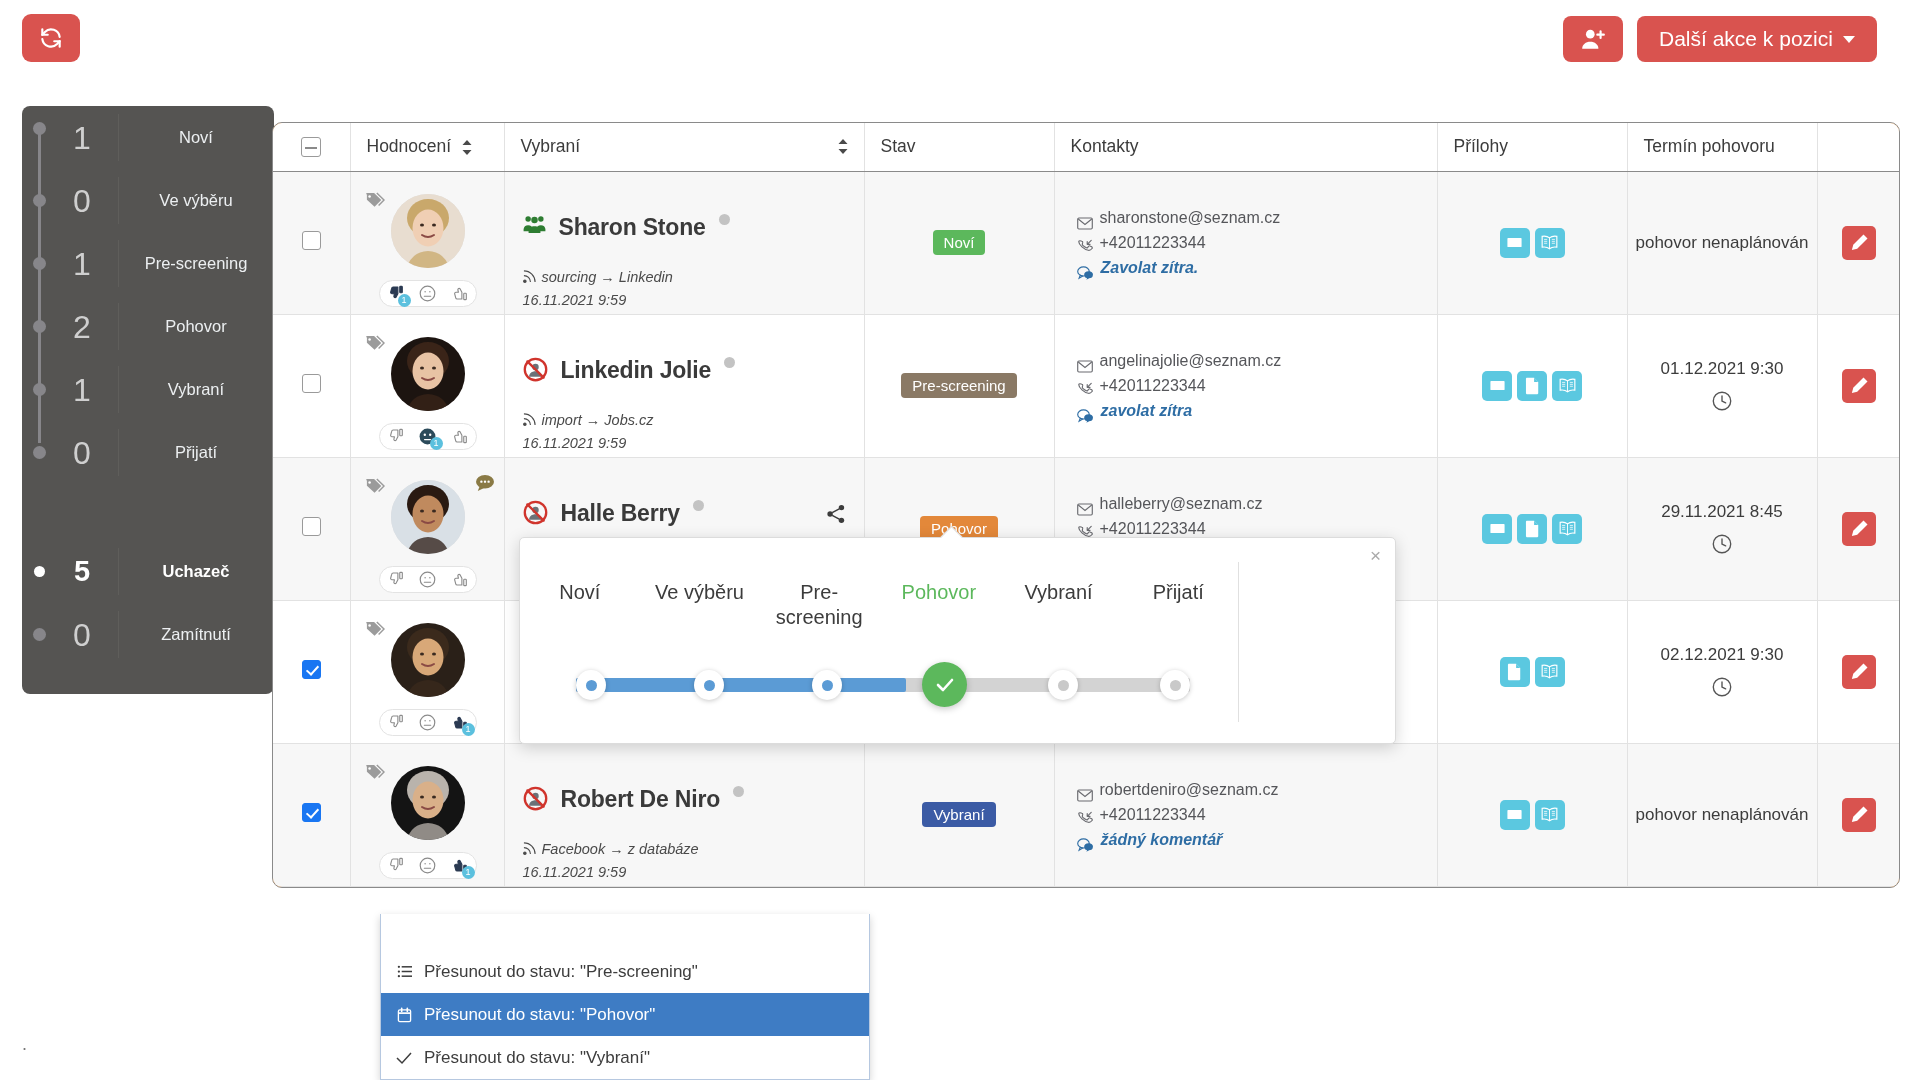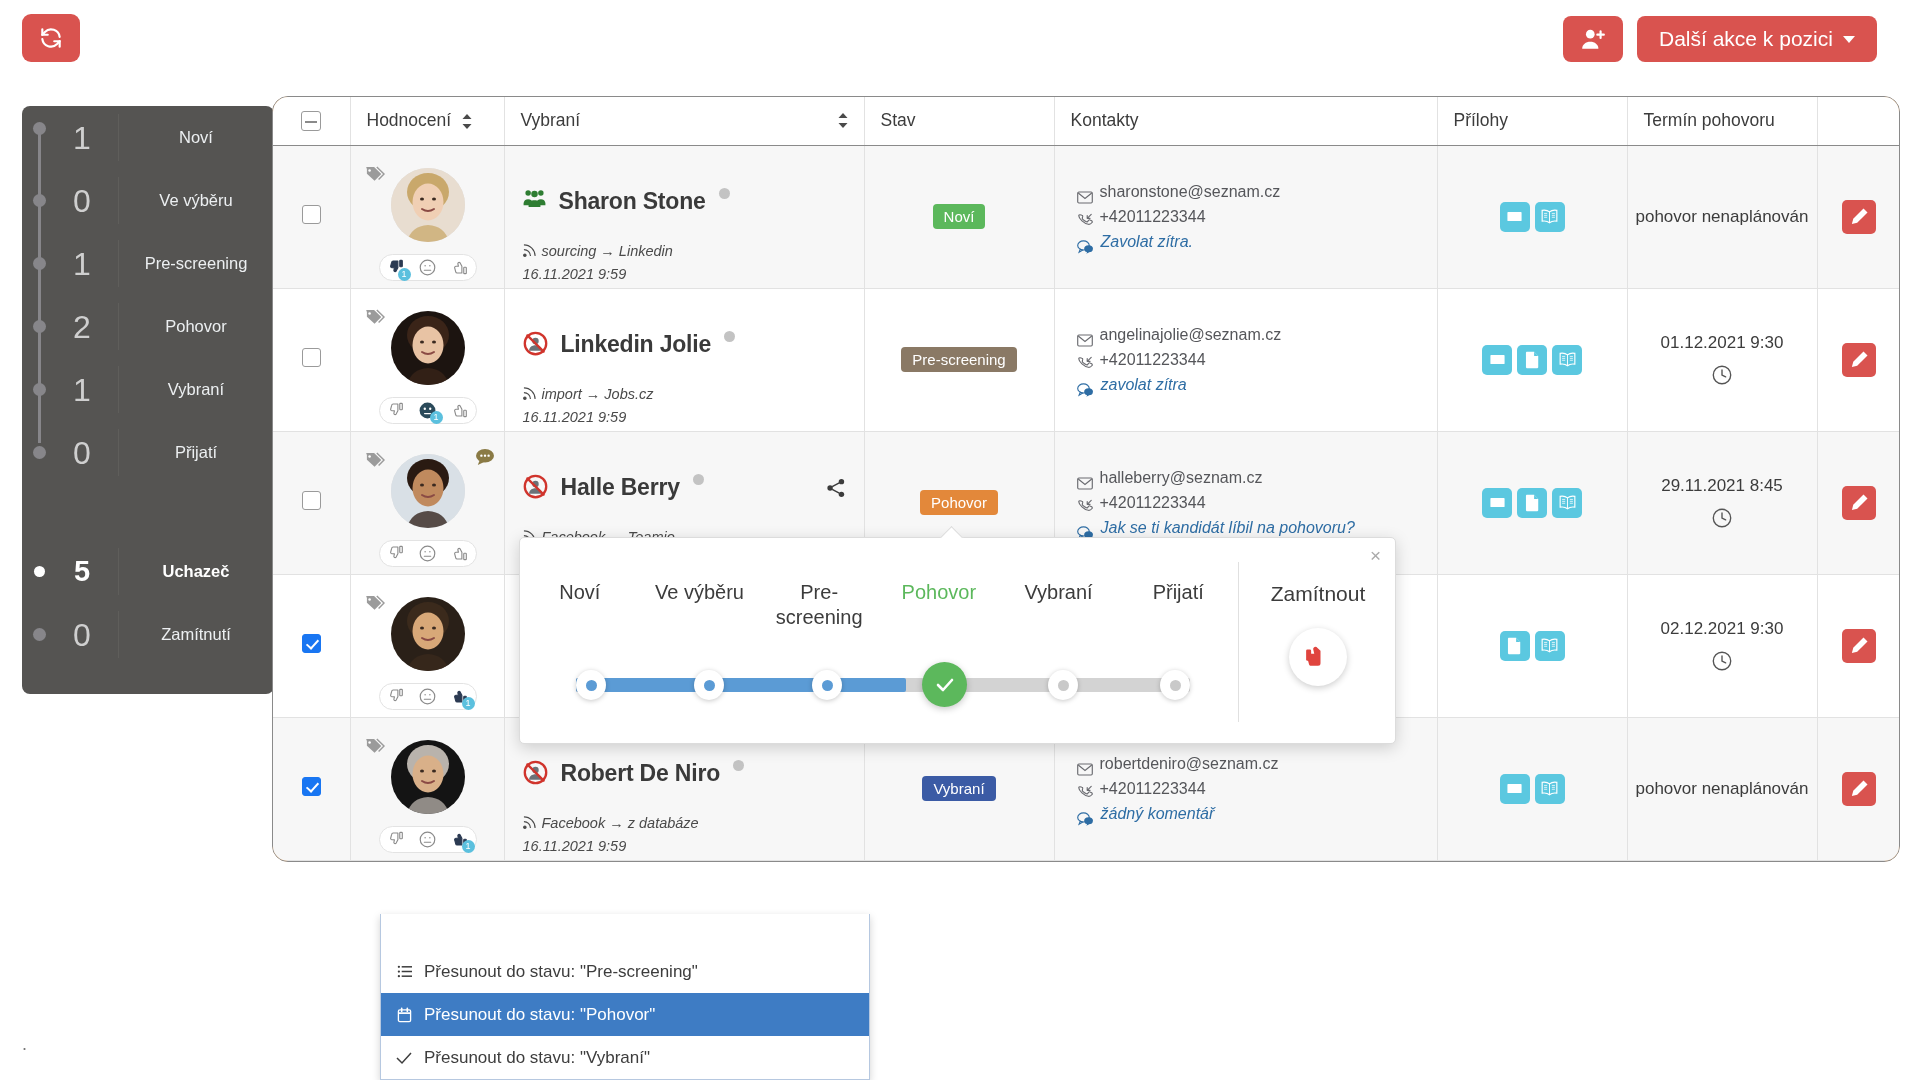--- a/index.html
+++ b/index.html
@@ -55,22 +55,22 @@
   .stage-label {
     position:absolute; left:96px; right:0; text-align:center;
     color:#eceff1; font-size:16.5px;
   }
   .stage-row.summary .stage-count { color:#fff; font-weight:bold; font-size:29px; }
   .stage-row.summary .stage-label { color:#fff; font-weight:bold; }
   .stage-row.summary .stage-dot { background:#fff; width:11px; height:11px; left:12px; }
 
   
   .table-wrap {
-    position:absolute; left:272px; top:96px; width:1628px; height:766px;
-    border:1.5px solid #8a8a8a; border-radius:16px; background:#fdba74; overflow:hidden;
+    position:absolute; left:272px; top:122px; width:1628px; height:766px;
+    border:1.5px solid #8a8a8a; border-radius:10px; background:#fdba74; overflow:hidden;
   }
   table.grid { border-collapse:collapse; width:100%; table-layout:fixed; }
   table.grid th {
     height:48px; background:#fff; border-bottom:1.5px solid #8a8a8a;
     border-right:1px solid #e2e2e2; font-size:17.5px; font-weight:normal;
     color:#3c3c3c; text-align:left; padding:0 16px; vertical-align:middle;
   }
   table.grid th:last-child { border-right:none; }
   table.grid td {
     border-bottom:1px solid #e2e2e2; border-right:1px solid #e2e2e2;
@@ -136,21 +136,21 @@
     color:#fff; font-size:15px; font-family:"Liberation Sans", sans-serif;
   }
   .b-novi{background:#5cb85c;}
   .b-pre{background:#8a7965;}
   .b-poh{background:#e3883a;}
   .b-vyb{background:#3b5ba5;}
 
   
   .contacts { padding:0 0 0 22px; font-size:16px; color:#55565a; line-height:25px; }
   .contacts .line { display:flex; align-items:flex-end; gap:7px; }
-  .contacts .cmt { color:#2e6da4; font-style:italic; }
+  .contacts .cmt { color:#2e6da4; font-style:italic;font-weight:bold; }
 
   
   .att-cell { text-align:center; }
   .att {
     display:inline-flex; align-items:center; justify-content:center;
     width:30px;height:30px;border-radius:5px;background:#5bc8e0;margin:0 2.5px;cursor:pointer;
     vertical-align:middle;
   }
   
   .term-cell { text-align:center; font-size:17px; color:#3c3c3c; }
@@ -1031,25 +1031,16 @@
         </div>
         <div class="node pending" style="left:472px;">
             <span class="inner"></span>
           </div>
         <div class="node pending" style="left:584px;">
             <span class="inner"></span>
           </div>
       </div>
     </div>
     <div class="pop-divider"></div>
-    <div class="pop-reject">
-      <div class="rj-label">Zamítnout</div>
-      <div class="rj-circle">
-        <svg width="30" height="30" viewBox="0 0 24 24" fill="#e0443e">
-          <path d="M10 15V5a2 2 0 0 1 2-2h5.5c.8 0 1.5.5 1.7 1.3l1.6 6c.3 1.2-.6 2.4-1.8 2.4H15l.8 3.3c.3 1.2-.6 2.3-1.8 2.3-.6 0-1.1-.3-1.4-.8L10 15z" transform="rotate(180 12 11)"></path>
-          <rect x="2.5" y="6" width="4" height="9" rx="1"></rect>
-        </svg>
-      </div>
-    </div>
   </div>
 
   <div class="page-dot">.</div>
 </div>
 
 </body></html>

